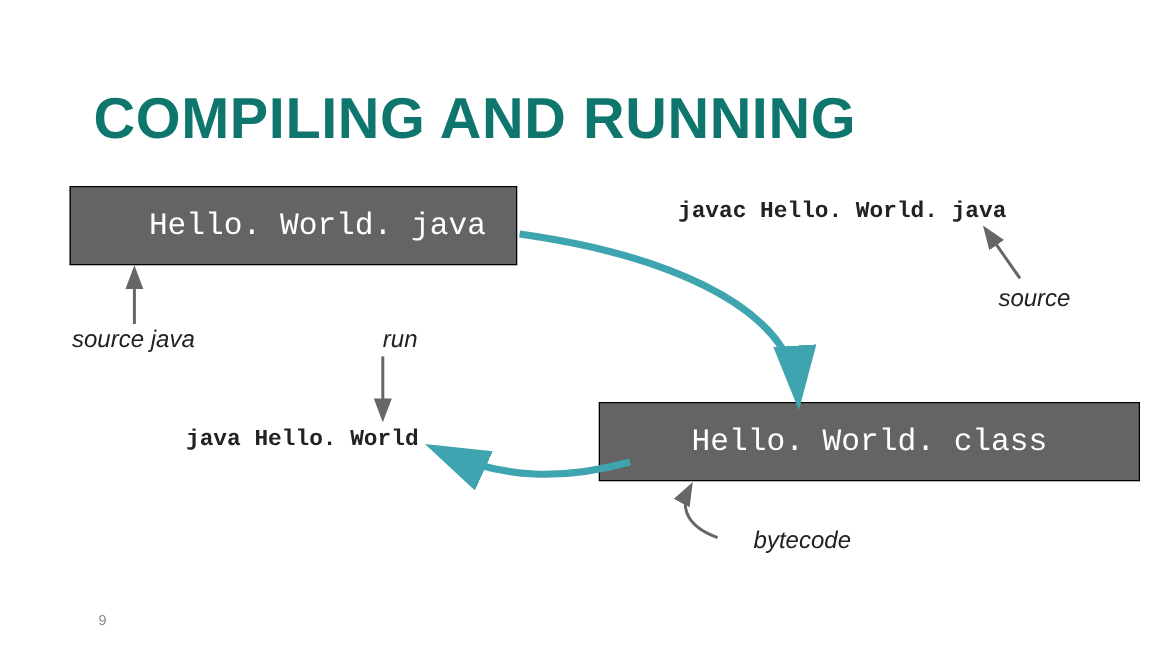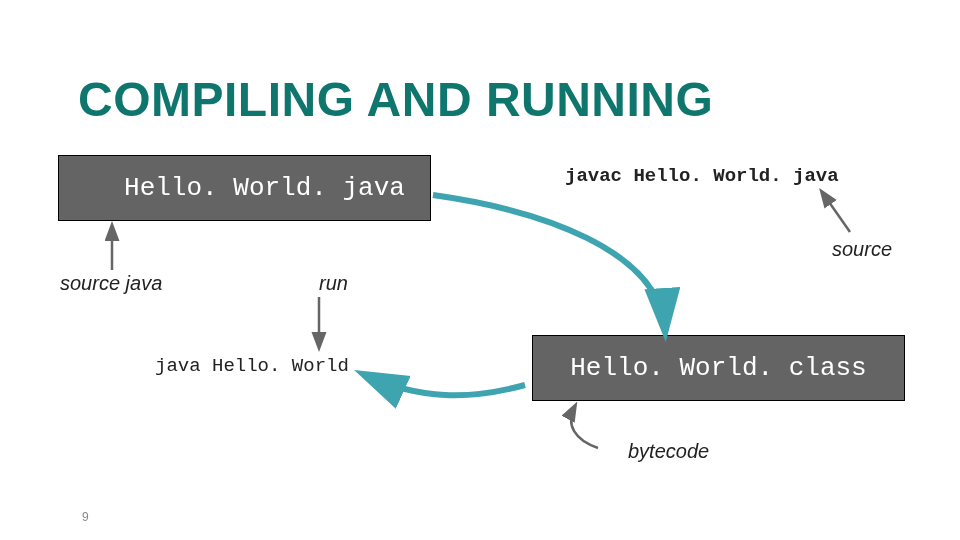--- a/index.html
+++ b/index.html
@@ -33,41 +33,41 @@
   }
   .box-source {
     top: 155px;
     left: 58px;
     width: 373px;
     height: 66px;
     padding-left: 40px;
   }
   .box-class {
     top: 335px;
-    left: 532px;
-    width: 373px;
+    left: 499px;
+    width: 451px;
     height: 66px;
   }
   .label {
     position: absolute;
     font-family: Arial, Helvetica, sans-serif;
     color: #222;
   }
   .label-compile-cmd {
     top: 165px;
     left: 565px;
     font-family: "Courier New", Courier, monospace;
     font-weight: 700;
     font-size: 19px;
   }
   .label-run-cmd {
     top: 355px;
     left: 155px;
     font-family: "Courier New", Courier, monospace;
-    font-weight: 400;
+    font-weight: 700;
     font-size: 19px;
   }
   .label-compile {
     top: 238px;
     left: 832px;
     font-style: italic;
     font-size: 20px;
   }
   .label-run {
     top: 272px;

